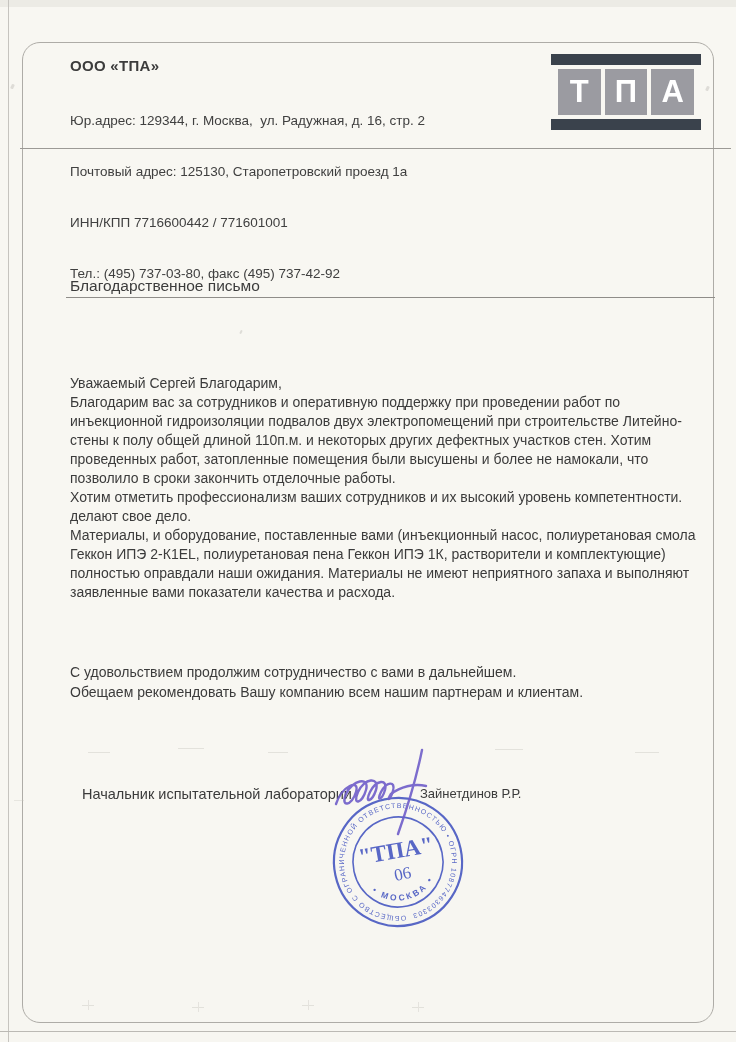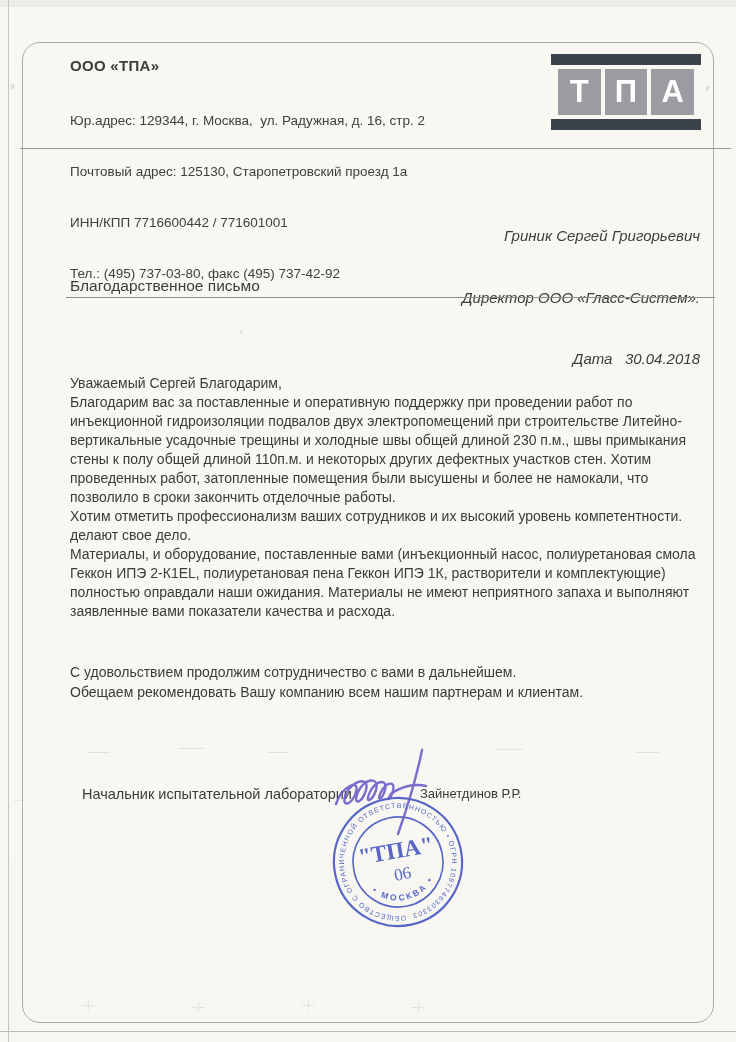--- a/index.html
+++ b/index.html
@@ -79,34 +79,28 @@
     <div class="logo-row">
       <div class="logo-sq">Т</div>
       <div class="logo-sq">П</div>
       <div class="logo-sq">А</div>
     </div>
     <div class="logo-bar"></div>
   </div>
 
   <div class="header-rule"></div>
 
-  <div class="recipient">
-    <div>Гриник Сергей Григорьевич</div>
-    <div>Директор ООО «Гласс-Систем».</div>
-    <div>Дата   30.04.2018</div>
-  </div>
 
   <div class="letter-title">Благодарственное письмо</div>
   <div class="title-rule"></div>
 
   <div class="body-block">
     <div>Уважаемый Сергей Благодарим,</div>
-    <div>Благодарим вас за поставленные и оперативную поддержку при проведении работ по</div>
+    <div>Благодарим вас за сотрудников и оперативную поддержку при проведении работ по</div>
     <div>инъекционной гидроизоляции подвалов двух электропомещений при строительстве Литейно-</div>
-    <div>вертикальные усадочные трещины и холодные швы общей длиной 230 п.м., швы примыкания</div>
     <div>стены к полу общей длиной 110п.м. и некоторых других дефектных участков стен. Хотим</div>
     <div>проведенных работ, затопленные помещения были высушены и более не намокали, что</div>
     <div>позволило в сроки закончить отделочные работы.</div>
     <div>Хотим отметить профессионализм ваших сотрудников и их высокий уровень компетентности.</div>
     <div>делают свое дело.</div>
     <div>Материалы, и оборудование, поставленные вами (инъекционный насос, полиуретановая смола</div>
     <div>Геккон ИПЭ 2-К1EL, полиуретановая пена Геккон ИПЭ 1К, растворители и комплектующие)</div>
     <div>полностью оправдали наши ожидания. Материалы не имеют неприятного запаха и выполняют</div>
     <div>заявленные вами показатели качества и расхода.</div>
   </div>

